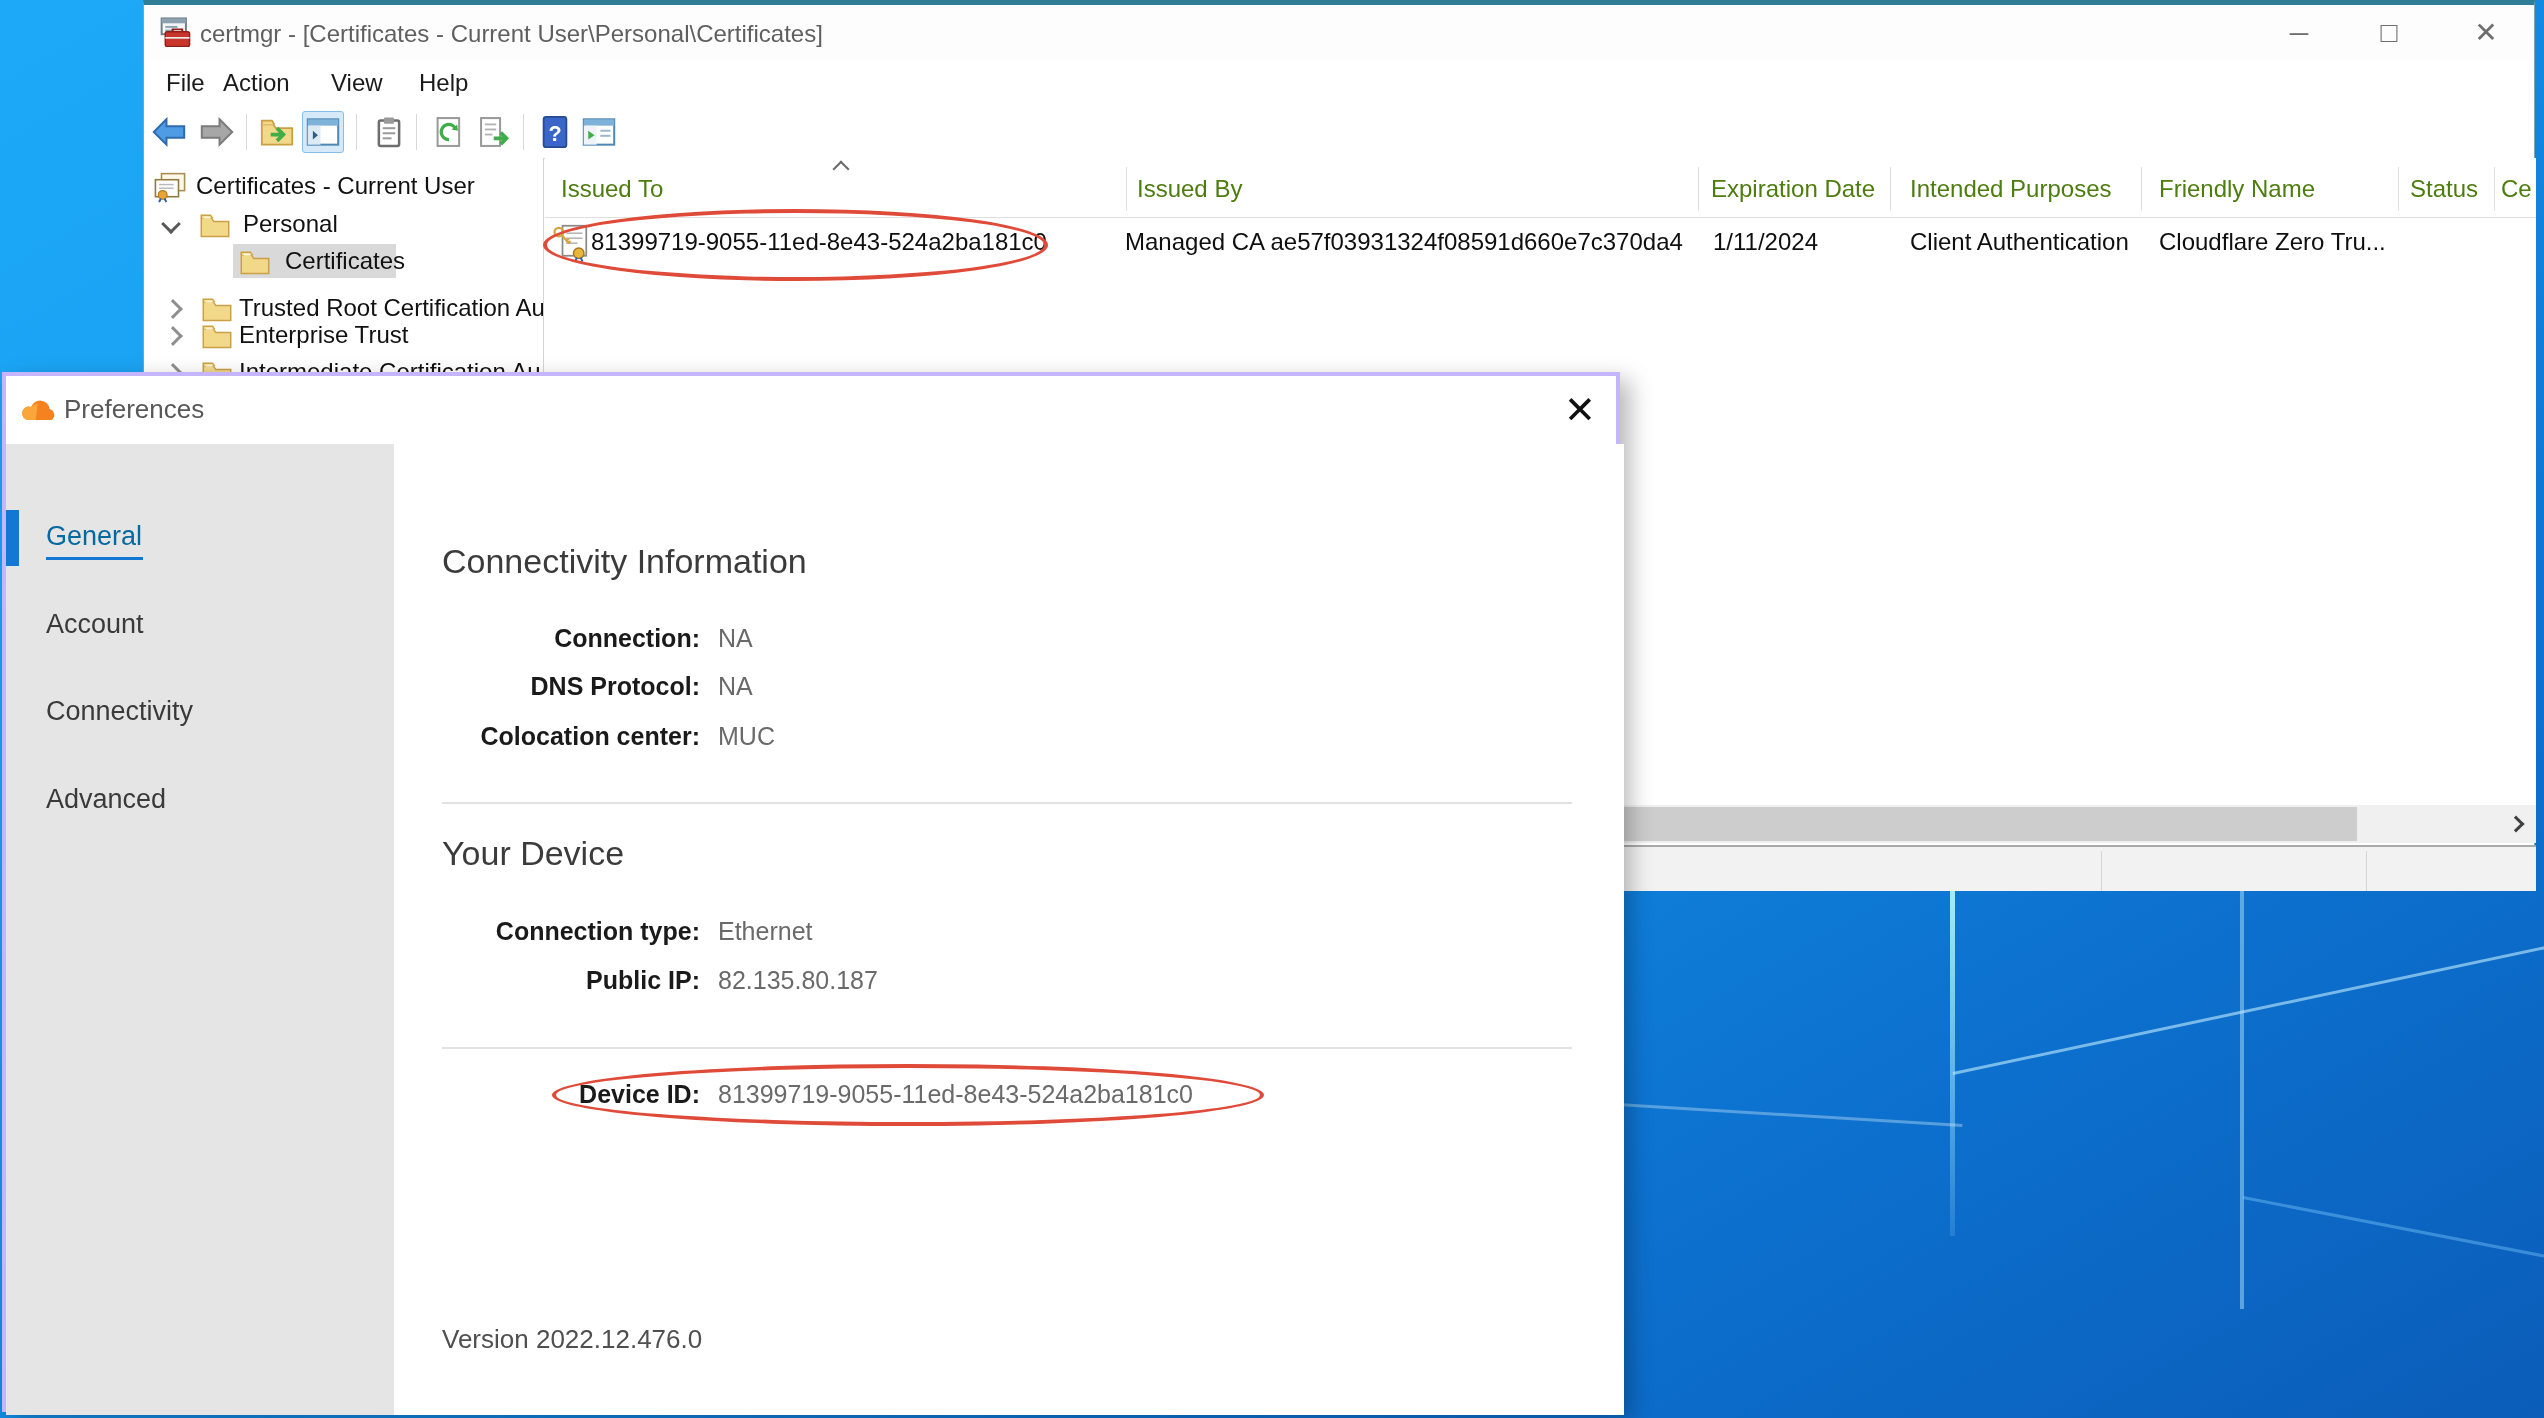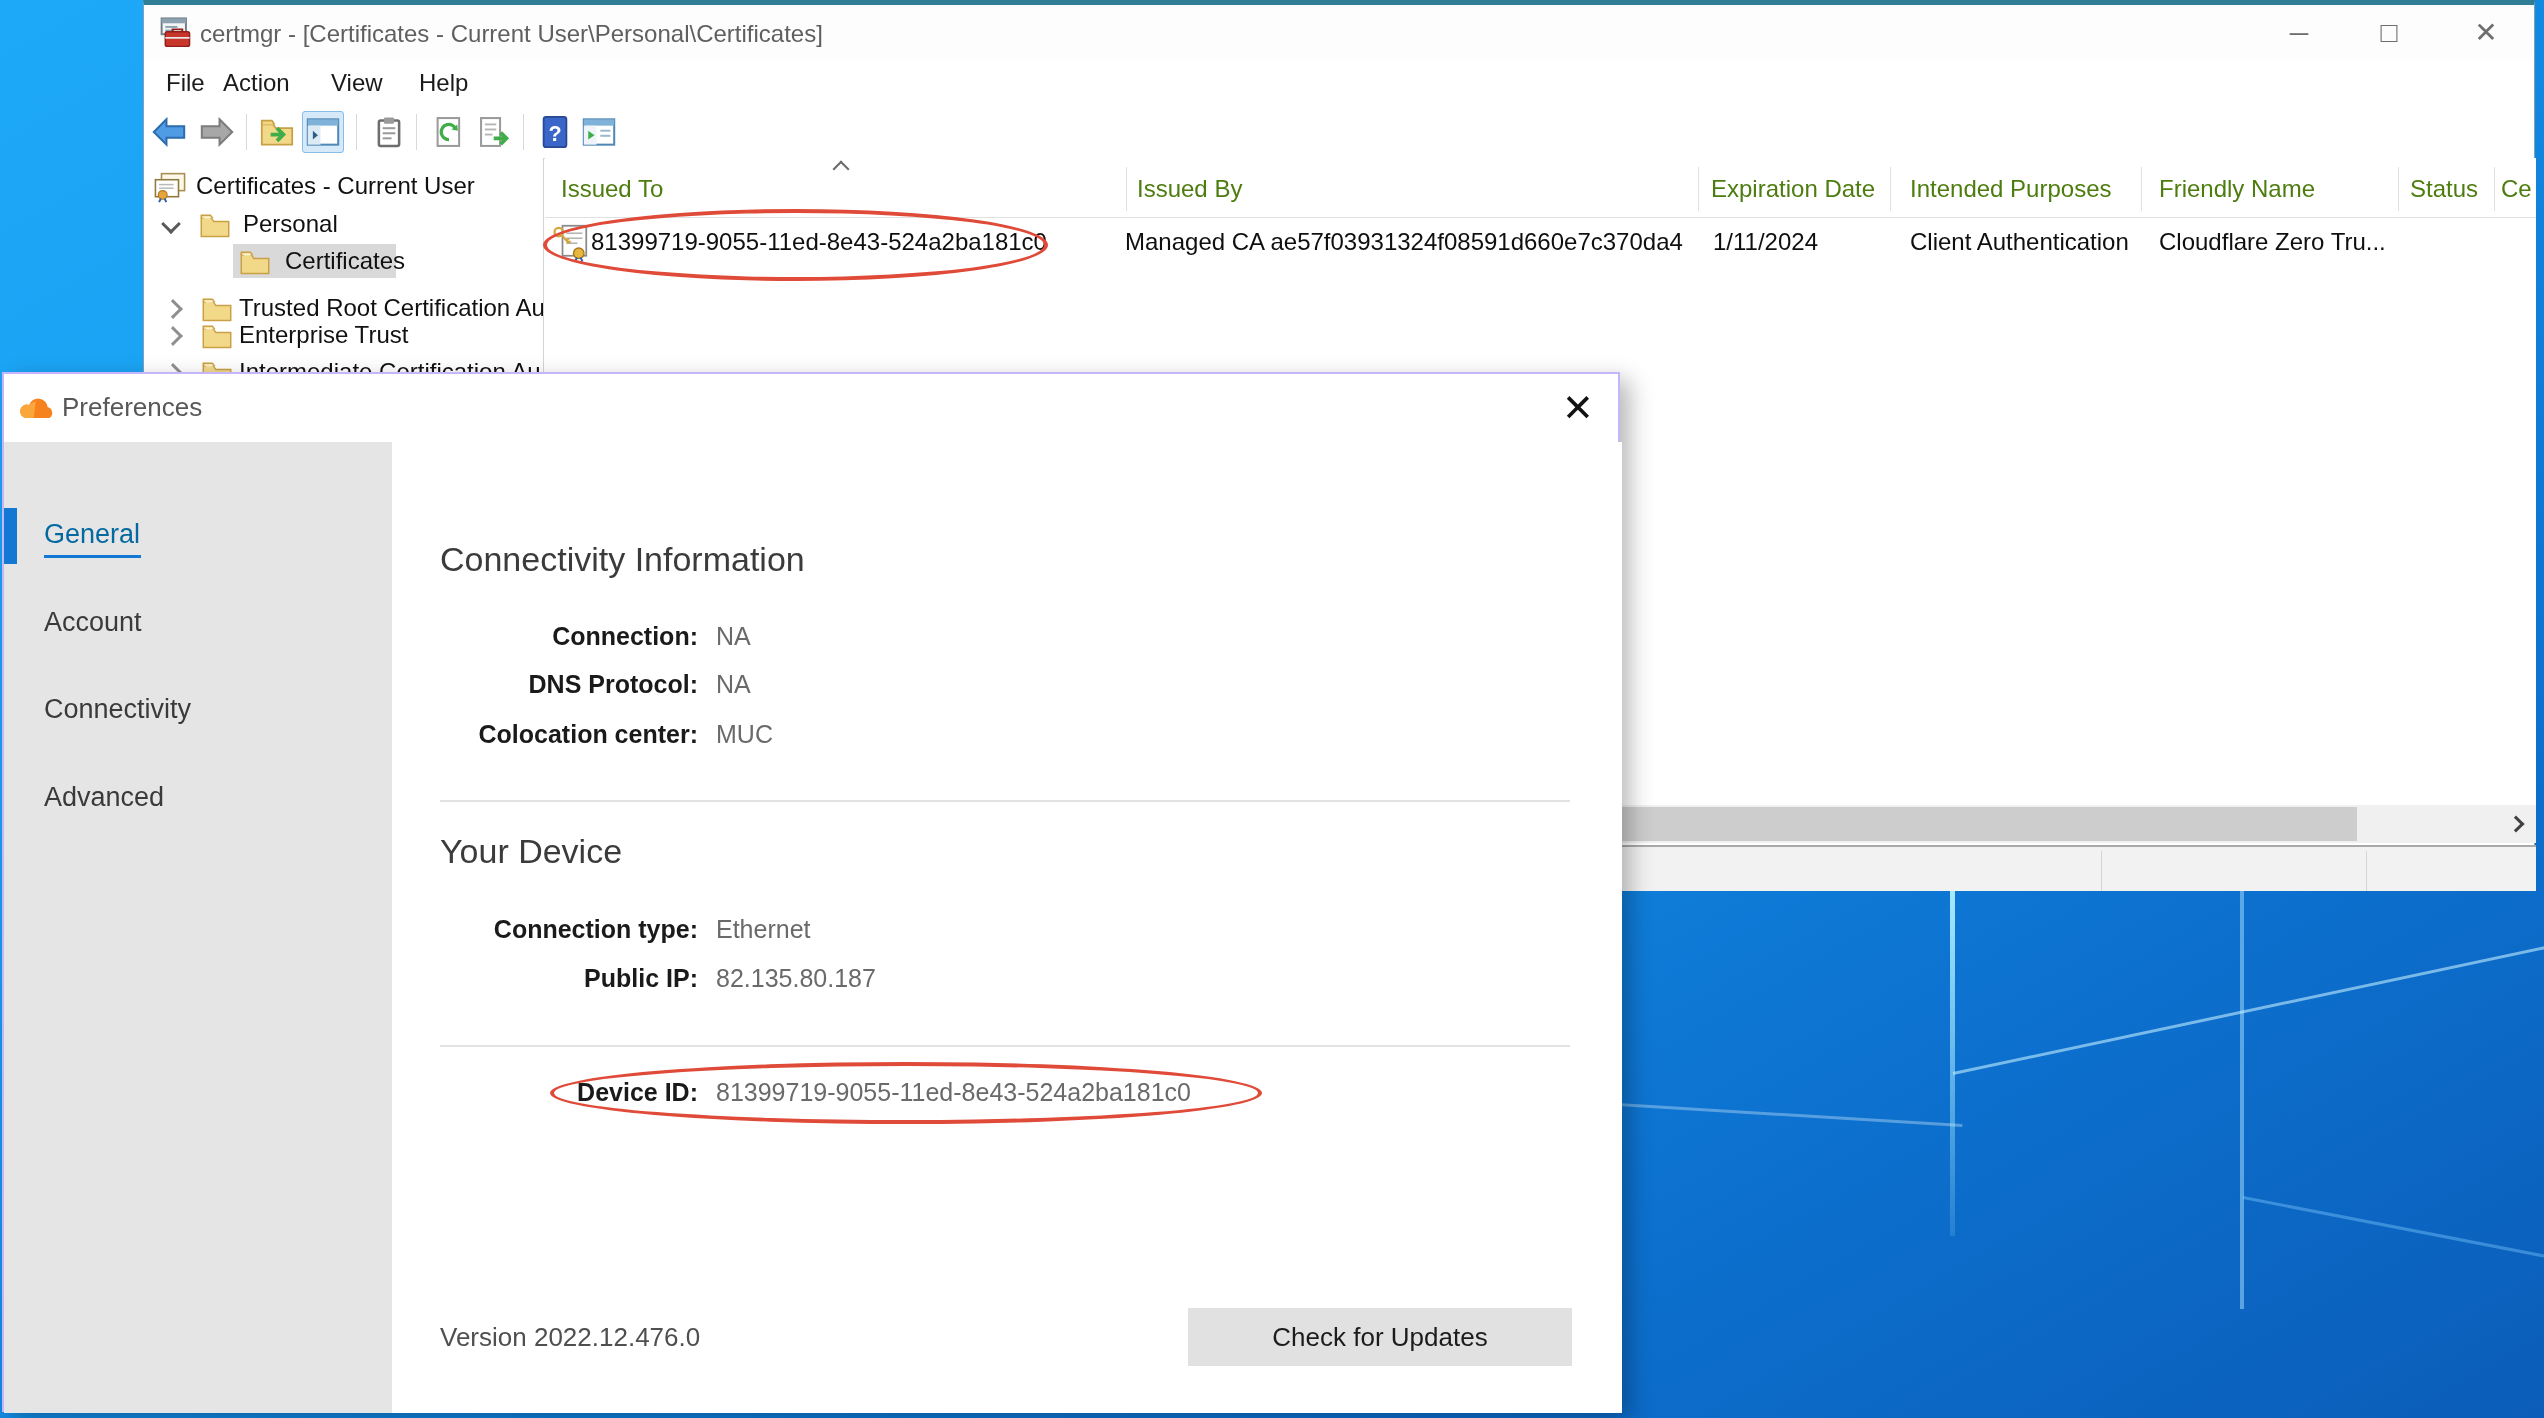--- a/index.html
+++ b/index.html
@@ -57,21 +57,21 @@
 
   
   .hscroll{left:401px;top:800px;width:1991px;height:38px;background:#f0f0f0;}
   .hthumb{left:806px;top:2px;width:1006px;height:34px;background:#cdcdcd;}
   .hbtn{right:2px;top:2px;width:36px;height:34px;background:#f0f0f0;display:flex;align-items:center;justify-content:center;}
   .chev-right{width:9px;height:9px;border-top:3px solid #404040;border-right:3px solid #404040;transform:rotate(45deg);}
   .statusbar{left:0;top:840px;width:2392px;height:46px;background:#f2f2f2;border-top:2px solid #a9a9a9;box-sizing:border-box;}
   .sdiv{top:4px;width:1px;height:40px;background:#d5d5d5;}
 
   
-  .prefs{left:2px;top:372px;width:1618px;height:1040px;background:#fff;border:2px solid #c4b5fd;box-sizing:border-box;box-shadow:10px 8px 22px rgba(0,0,0,.28);}
+  .prefs{left:2px;top:372px;width:1618px;height:1040px;background:#fff;border:4px solid #c4b5fd;box-sizing:border-box;box-shadow:10px 8px 22px rgba(0,0,0,.28);}
   .phead{left:0;top:0;width:100%;height:68px;background:#fff;}
   .ptitle{left:58px;top:18px;font-size:26px;color:#585858;}
   .cf-logo{left:14px;top:20px;}
   .pclose{left:1548px;top:8px;width:52px;height:52px;text-align:center;line-height:52px;font-size:38px;color:#111;}
   .psidebar{left:0;top:68px;width:388px;height:971px;background:#e5e5e5;}
   .pside-item{left:40px;height:40px;font-size:27px;color:#3a3a3a;line-height:40px;}
   .pside-item.active{color:#0369a1;}
   .accentbar{left:0;width:13px;height:56px;background:#1377d4;}
   .underline{left:40px;width:97px;height:3px;background:#1377d4;}
 
@@ -350,17 +350,16 @@
       <span class="abs prowlbl" style="top:522px">Public IP:</span>
       <span class="abs prowval" style="top:522px">82.135.80.187</span>
 
       <div class="abs pdivider" style="top:603px"></div>
 
       <span class="abs prowlbl" style="top:636px">Device ID:</span>
       <span class="abs prowval" style="top:636px">81399719-9055-11ed-8e43-524a2ba181c0</span>
       <div class="abs oval oval-dev"></div>
 
       <span class="abs pversion">Version 2022.12.476.0</span>
-      <div class="abs pbutton">Check for Updates</div>
     </div>
   </section>
 
 </div>
 
 </body></html>

